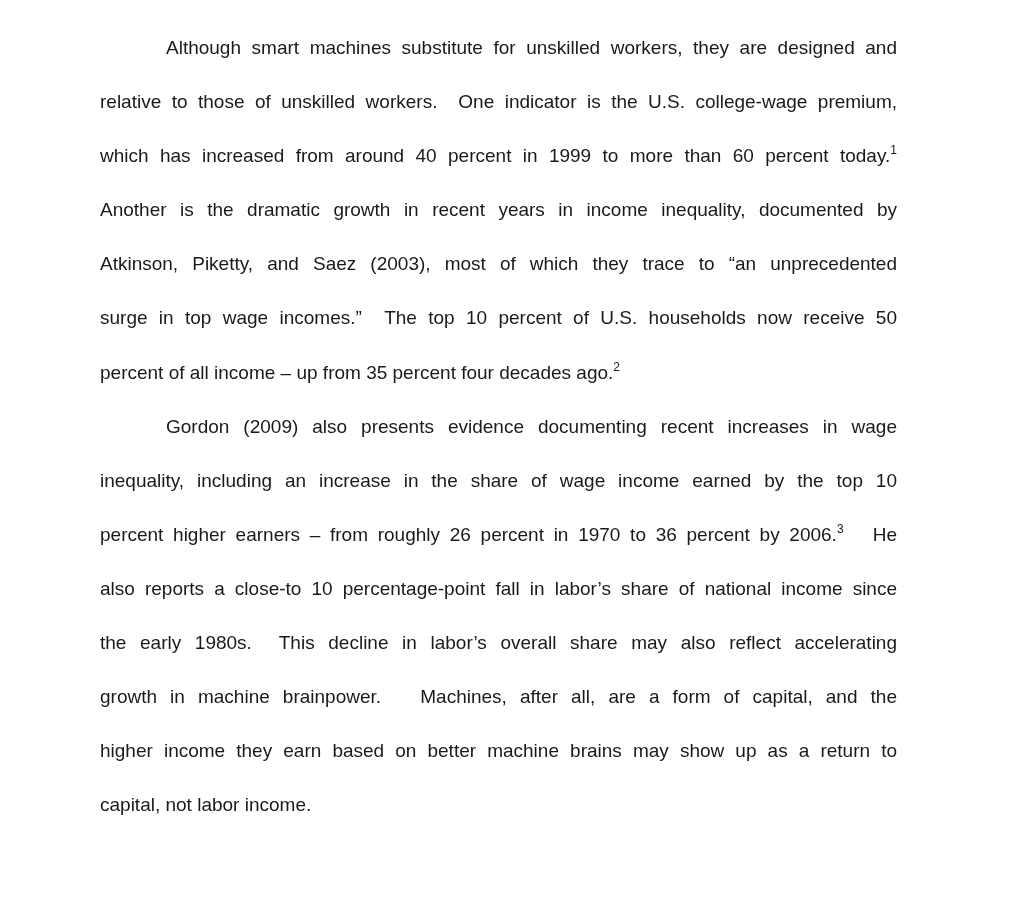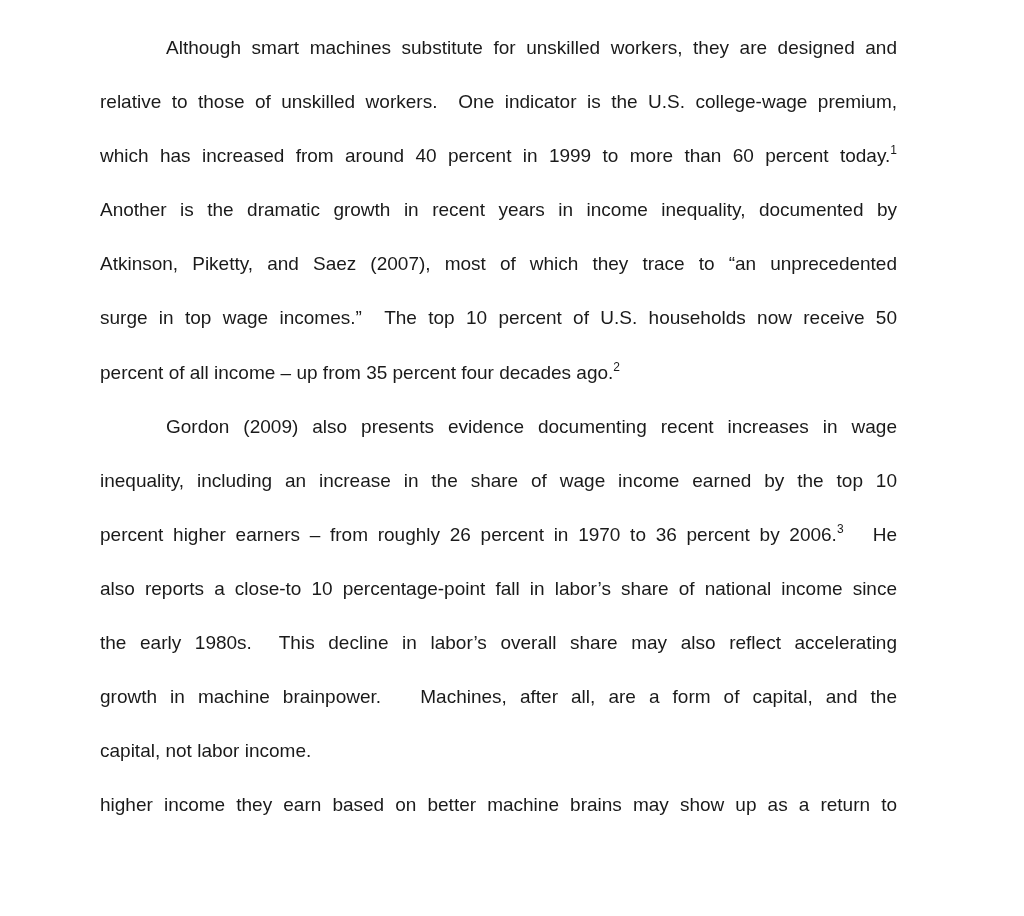--- a/index.html
+++ b/index.html
@@ -59,21 +59,21 @@
     <div class="line">
       <span>relative to those of unskilled workers.&nbsp; One indicator is the U.S. college-wage premium,</span>
     </div>
     <div class="line">
       <span>which has increased from around 40 percent in 1999 to more than 60 percent today.</span><span class="fn-sup">1</span>
     </div>
     <div class="line">
       <span>Another is the dramatic growth in recent years in income inequality, documented by</span>
     </div>
     <div class="line">
-      <span>Atkinson, Piketty, and Saez (2007), most of which they trace to “an unprecedented</span>
+      <span>Atkinson, Piketty, and Saez (2003), most of which they trace to “an unprecedented</span>
     </div>
     <div class="line">
       <span>surge in top wage incomes.”&nbsp; The top 10 percent of U.S. households now receive 50</span>
     </div>
     <div class="line end">
       <span>percent of all income – up from 35 percent four decades ago.</span><span class="fn-sup">2</span>
     </div>
   </section>
 
   <section class="paragraph">
@@ -88,21 +88,21 @@
     </div>
     <div class="line">
       <span>also reports a close-to 10 percentage-point fall in labor’s share of national income since</span>
     </div>
     <div class="line">
       <span>the early 1980s.&nbsp; This decline in labor’s overall share may also reflect accelerating</span>
     </div>
     <div class="line">
       <span>growth in machine brainpower.&nbsp;&nbsp; Machines, after all, are a form of capital, and the</span>
     </div>
+    <div class="line">
+      <span>higher income they earn based on better machine brains may show up as a return to</span>
+    </div>
     <div class="line end">
       <span>capital, not labor income.</span>
-    </div>
-    <div class="line">
-      <span>higher income they earn based on better machine brains may show up as a return to</span>
     </div>
   </section>
 
 </main>
 
 </body></html>

